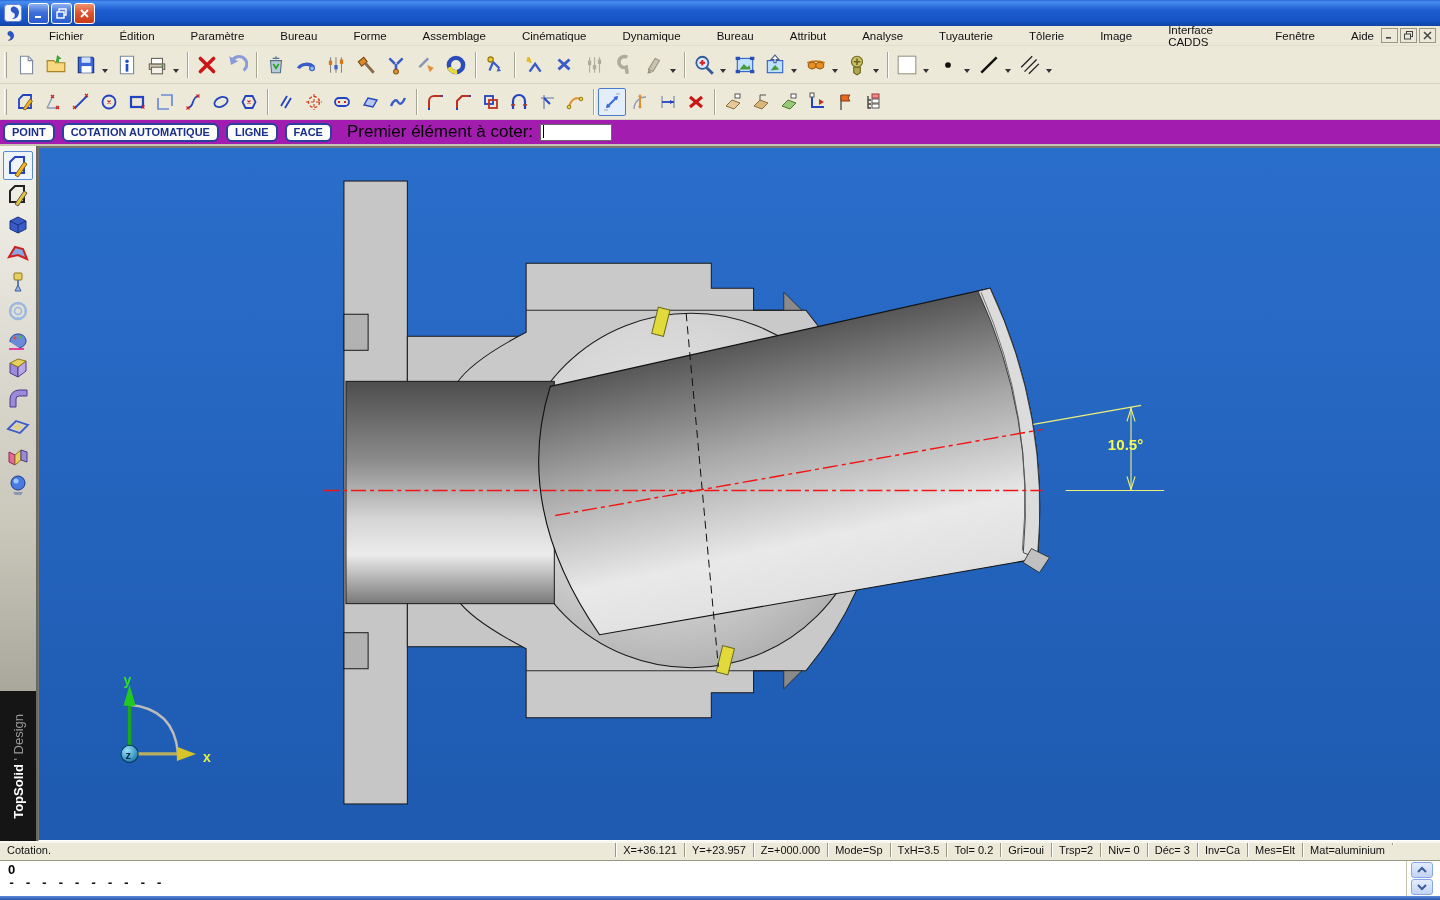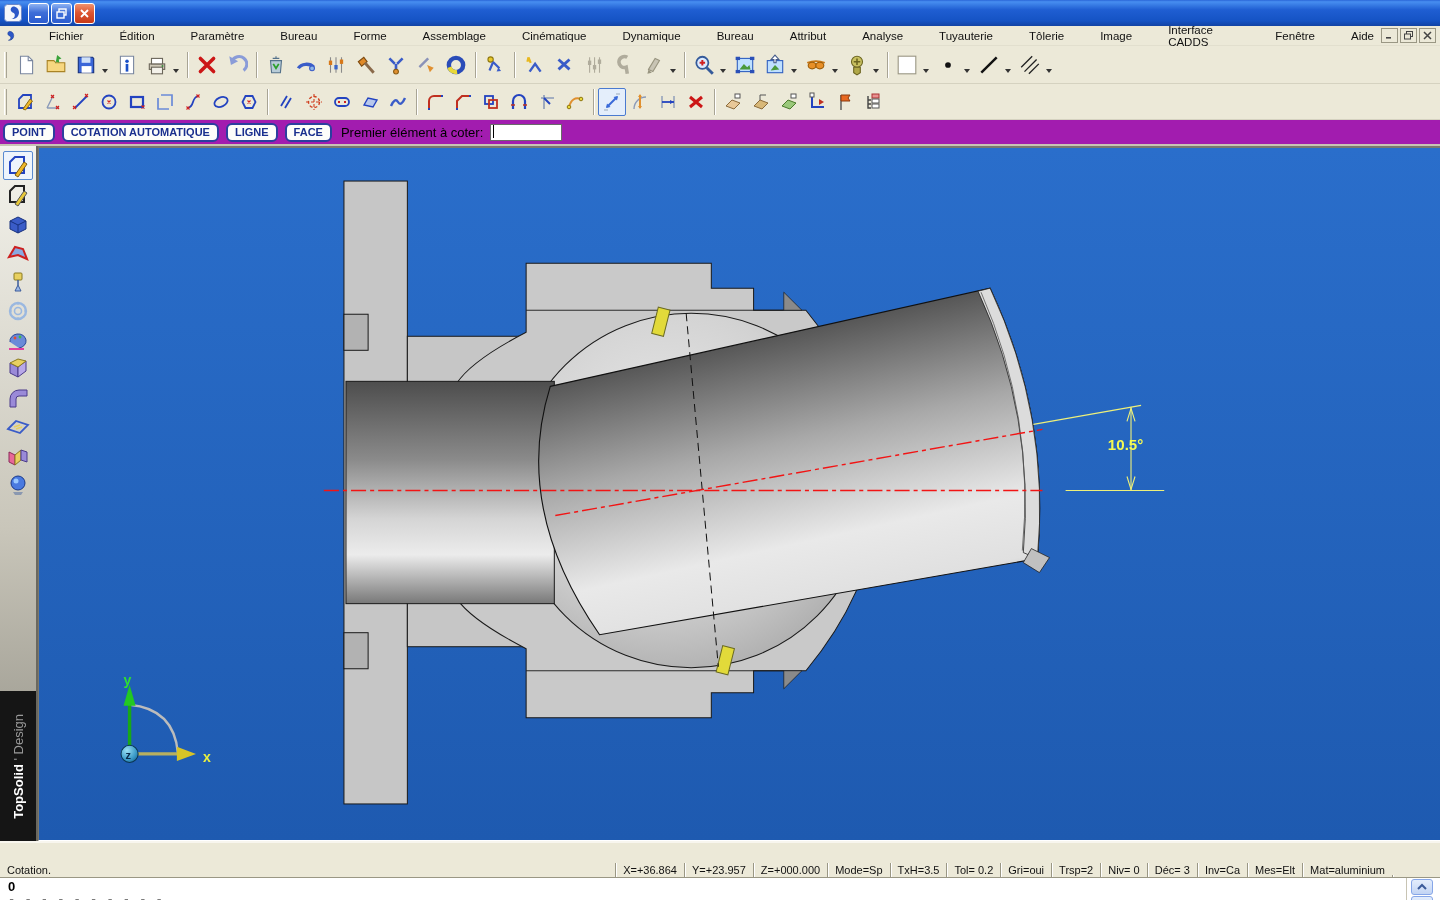--- a/index.html
+++ b/index.html
@@ -36,21 +36,21 @@
   .tbtn.sel { background:#e4eefb; border:1px solid #4a7ad0; }
   .dd { width:0; height:0; border-left:3px solid transparent; border-right:3px solid transparent;
     border-top:4px solid #333; margin:12px 4px 0 1px; flex:none; }
   .sep { width:1px; height:26px; background:#a8a494; box-shadow:1px 0 0 #fff; margin:0 4px; flex:none; }
 
   
   .ctxbar { height:26px; background:#a21caf; display:flex; align-items:center; gap:7px;
     padding:0 3px; border-bottom:2px solid #c8c4b4; }
   .ctxbtn { border:2px solid #2b3f9e; border-radius:6px; background:#fdfdfa; color:#1a2f8e;
     font-size:11px; font-weight:bold; padding:1px 7px; height:19px; line-height:13px; }
-  .prompt { font-size:13px; color:#000; margin-left:2px; }
+  .prompt { font-size:17px; color:#000; margin-left:8px; }
   .inputwrap { position:relative; }
   .ctxinput { width:72px; height:17px; border:1px solid #6a6a6a; background:#fff;
     font-size:11px; padding:0 2px; }
   .caret { position:absolute; left:3px; top:2px; width:1px; height:13px; background:#000; }
 
   
   .main { display:flex; height:695px; }
   .sidepanel { width:38px; flex:none; background:linear-gradient(180deg,#f4f3ec 0%,#c9c6ba 55%,#8c8a80 100%);
     border-right:2px solid #6a6860; display:flex; flex-direction:column; align-items:center; padding-top:5px; }
   .sbtn { width:30px; height:29px; display:flex; align-items:center; justify-content:center; flex:none; }
@@ -58,22 +58,22 @@
   .banner { margin-top:auto; width:100%; height:150px; background:#151515;
     display:flex; align-items:center; justify-content:center; }
   .banner .vtext { transform:rotate(180deg); writing-mode:vertical-rl; font-size:13px; white-space:nowrap; }
   .brand-bold { color:#fff; font-weight:bold; }
   .brand-rest { color:#9a9a9a; }
   .viewport { flex:1; position:relative; border-top:2px solid #7a786e; border-left:1px solid #7a786e;
     border-bottom:1px solid #fff; overflow:hidden; background:#1d4ed8; }
   .viewport svg.scene { position:absolute; left:0; top:0; width:100%; height:100%; }
 
   
-  .statusbar { height:36px; background:#ece9d8; border-top:2px solid #f8f6ee; display:flex;
-    align-items:flex-end; font-size:11px; color:#111; }
+  .statusbar { height:19px; background:#ece9d8; border-top:2px solid #f8f6ee; display:flex;
+    align-items:flex-start; font-size:11px; color:#111; }
   .scell { padding:1px 7px; white-space:nowrap; border-left:1px solid #9a9784; box-shadow:inset 1px 0 0 #fff; }
   .scell.first { flex:1; border-left:none; box-shadow:none; }
   .scell.pad { width:48px; }
 
   
   .bottompanel { height:36px; background:#fff; border-top:1px solid #9a9784; position:relative; padding:1px 8px; }
   .bline1 { font-size:13px; font-weight:bold; color:#000; line-height:15px; }
   .bline2 { font-family:"Liberation Mono", monospace; font-size:12px; font-weight:bold; letter-spacing:1px; color:#111; line-height:14px; }
   .bscroll { position:absolute; right:7px; top:1px; width:22px; height:33px; display:flex; flex-direction:column; gap:1px; }
   .bsbtn { flex:1; background:linear-gradient(180deg,#e3edfc,#c2d4f4); border:1px solid #86a6e8; border-radius:3px;
@@ -751,21 +751,21 @@
         <text x="84" y="536" font-size="14" font-weight="bold" fill="#30e030" font-family="Liberation Sans, sans-serif">y</text>
         <text x="163" y="613" font-size="14" font-weight="bold" fill="#e8f040" font-family="Liberation Sans, sans-serif">x</text>
         <text x="86" y="610" font-size="11" font-weight="bold" fill="#0a2a4a" font-family="Liberation Sans, sans-serif">z</text>
       </g>
     </svg>
   </div>
 </div>
 
 <div class="statusbar">
   <span class="scell first">Cotation.</span>
-  <span class="scell">X=+36.864</span>
+  <span class="scell">X=+36.121</span>
   <span class="scell">Y=+23.957</span>
   <span class="scell">Z=+000.000</span>
   <span class="scell">Mode=Sp</span>
   <span class="scell">TxH=3.5</span>
   <span class="scell">Tol=  0.2</span>
   <span class="scell">Gri=oui</span>
   <span class="scell">Trsp=2</span>
   <span class="scell">Niv= 0</span>
   <span class="scell">Déc= 3</span>
   <span class="scell">Inv=Ca</span>

